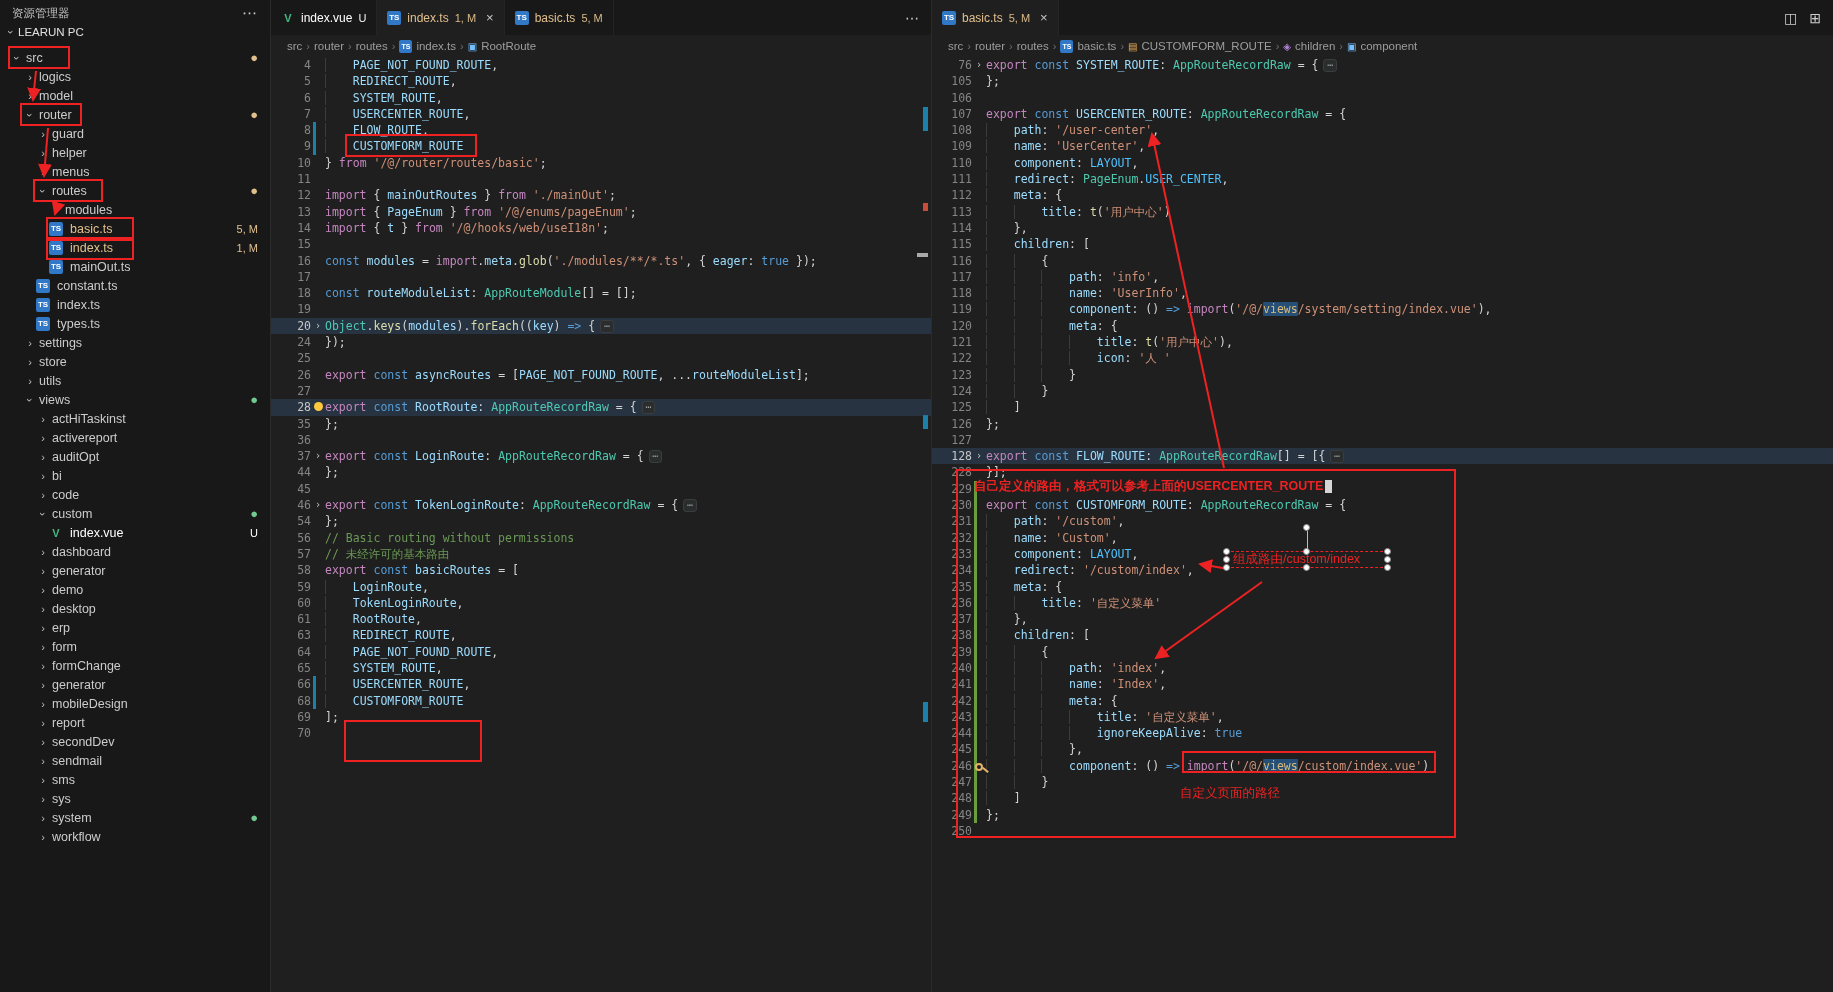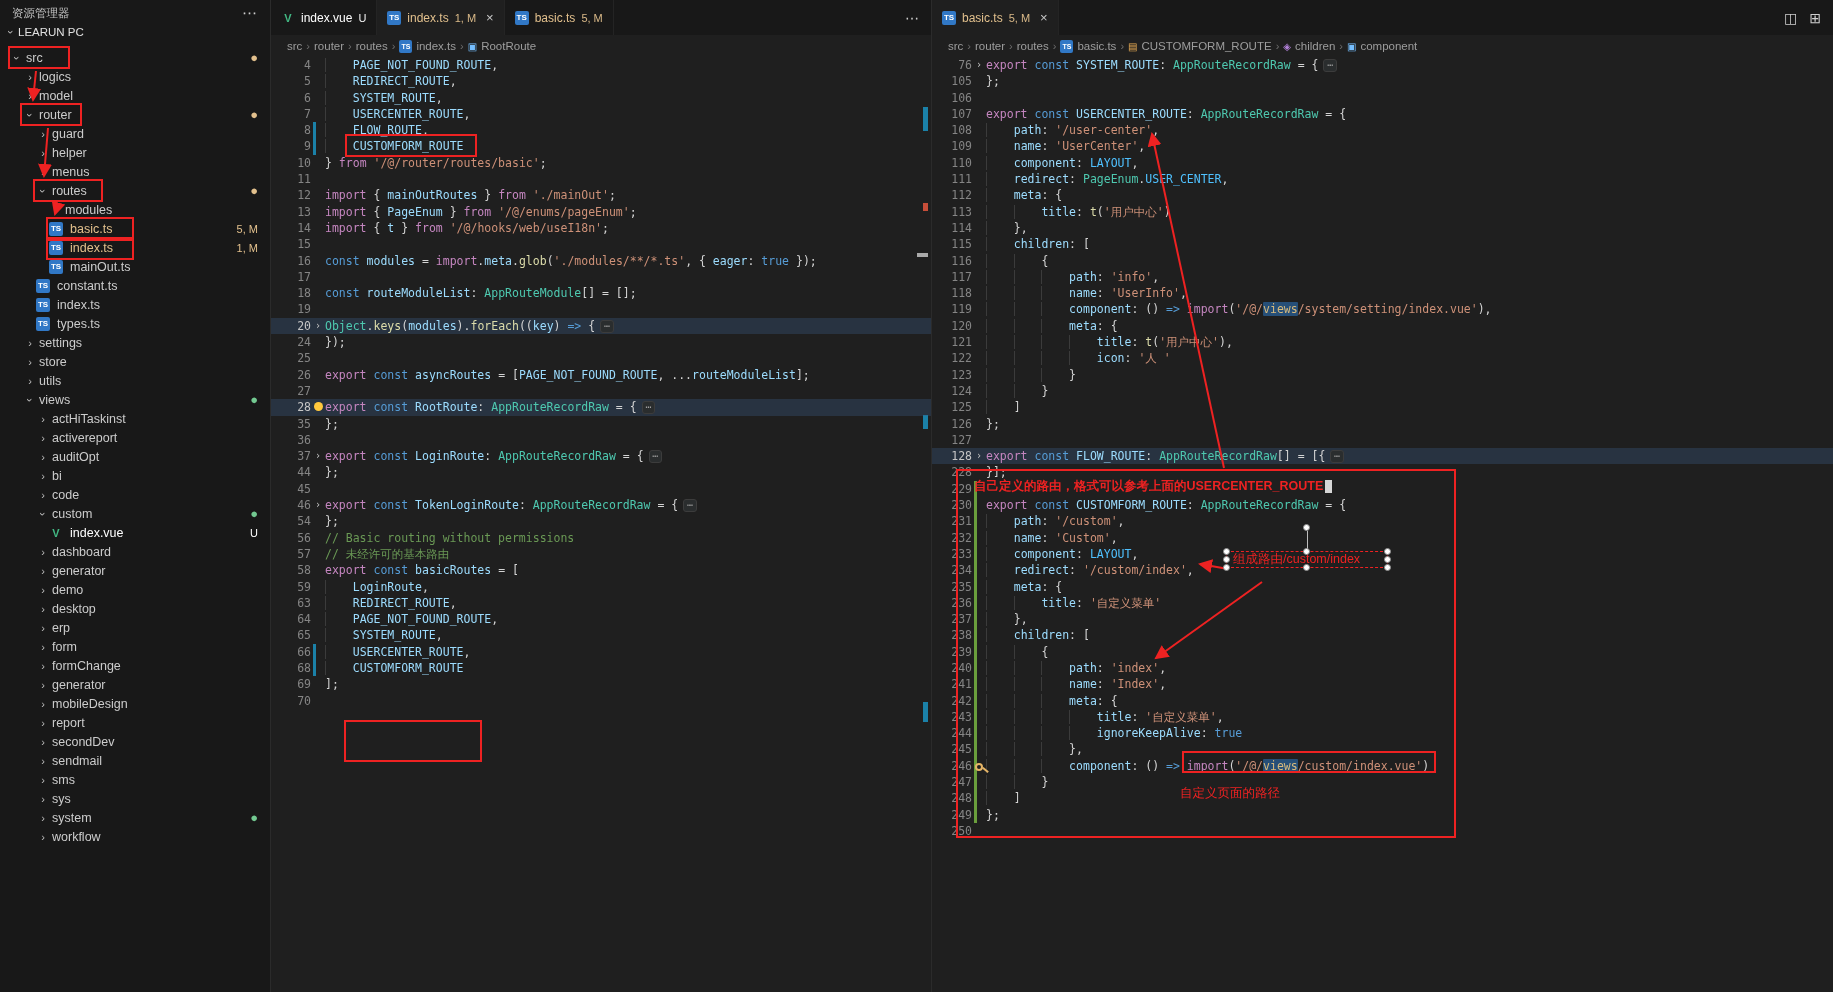--- a/index.html
+++ b/index.html
@@ -344,20 +344,22 @@
         <div class="code-line"><span class="num">36</span><span class="cell"></span><span class="content"></span></div>
         <div class="code-line"><span class="num">37</span><span class="cell foldarrow">›</span><span class="content"><span class="tk-k">export</span><span class="tk-x"> </span><span class="tk-b">const</span><span class="tk-x"> </span><span class="tk-v">LoginRoute</span><span class="tk-x">: </span><span class="tk-t">AppRouteRecordRaw</span><span class="tk-x"> = {</span><span class="tk-d">⋯</span></span></div>
         <div class="code-line"><span class="num">44</span><span class="cell"></span><span class="content"><span class="tk-x">};</span></span></div>
         <div class="code-line"><span class="num">45</span><span class="cell"></span><span class="content"></span></div>
         <div class="code-line"><span class="num">46</span><span class="cell foldarrow">›</span><span class="content"><span class="tk-k">export</span><span class="tk-x"> </span><span class="tk-b">const</span><span class="tk-x"> </span><span class="tk-v">TokenLoginRoute</span><span class="tk-x">: </span><span class="tk-t">AppRouteRecordRaw</span><span class="tk-x"> = {</span><span class="tk-d">⋯</span></span></div>
         <div class="code-line"><span class="num">54</span><span class="cell"></span><span class="content"><span class="tk-x">};</span></span></div>
         <div class="code-line"><span class="num">56</span><span class="cell"></span><span class="content"><span class="tk-c">// Basic routing without permissions</span></span></div>
         <div class="code-line"><span class="num">57</span><span class="cell"></span><span class="content"><span class="tk-c">// 未经许可的基本路由</span></span></div>
         <div class="code-line"><span class="num">58</span><span class="cell"></span><span class="content"><span class="tk-k">export</span><span class="tk-x"> </span><span class="tk-b">const</span><span class="tk-x"> </span><span class="tk-v">basicRoutes</span><span class="tk-x"> = [</span></span></div>
         <div class="code-line"><span class="num">59</span><span class="cell"></span><span class="content"><span class="tk-i">    </span><span class="tk-v">LoginRoute</span><span class="tk-x">,</span></span></div>
+        <div class="code-line"><span class="num">60</span><span class="cell"></span><span class="content"><span class="tk-i">    </span><span class="tk-v">TokenLoginRoute</span><span class="tk-x">,</span></span></div>
+        <div class="code-line"><span class="num">61</span><span class="cell"></span><span class="content"><span class="tk-i">    </span><span class="tk-v">RootRoute</span><span class="tk-x">,</span></span></div>
         <div class="code-line"><span class="num">63</span><span class="cell"></span><span class="content"><span class="tk-i">    </span><span class="tk-v">REDIRECT_ROUTE</span><span class="tk-x">,</span></span></div>
         <div class="code-line"><span class="num">64</span><span class="cell"></span><span class="content"><span class="tk-i">    </span><span class="tk-v">PAGE_NOT_FOUND_ROUTE</span><span class="tk-x">,</span></span></div>
         <div class="code-line"><span class="num">65</span><span class="cell"></span><span class="content"><span class="tk-i">    </span><span class="tk-v">SYSTEM_ROUTE</span><span class="tk-x">,</span></span></div>
         <div class="code-line gm"><span class="num">66</span><span class="cell"></span><span class="content"><span class="tk-i">    </span><span class="tk-v">USERCENTER_ROUTE</span><span class="tk-x">,</span></span></div>
         <div class="code-line gm"><span class="num">68</span><span class="cell"></span><span class="content"><span class="tk-i">    </span><span class="tk-v">CUSTOMFORM_ROUTE</span></span></div>
         <div class="code-line"><span class="num">69</span><span class="cell"></span><span class="content"><span class="tk-x">];</span></span></div>
         <div class="code-line"><span class="num">70</span><span class="cell"></span><span class="content"></span></div>
       </div>
   </div>
 

